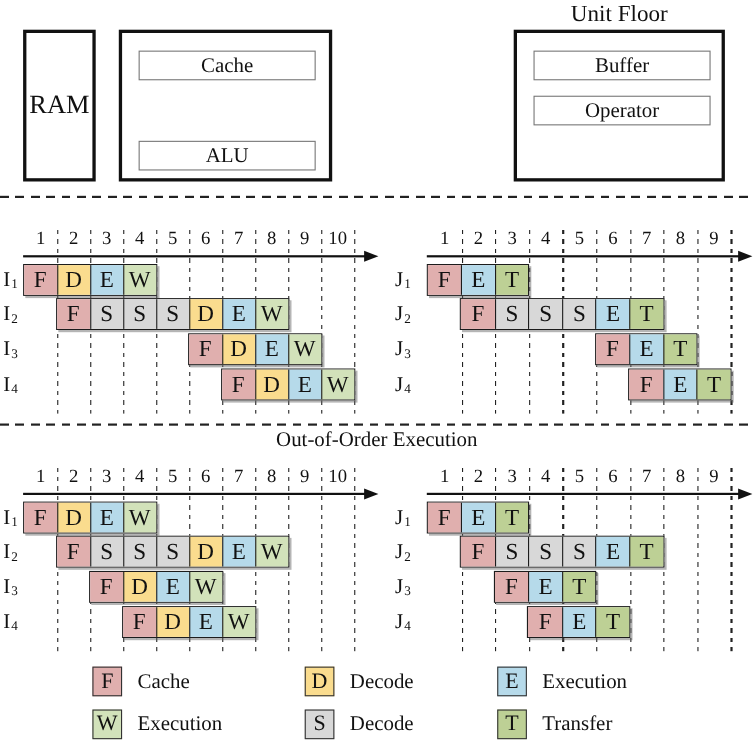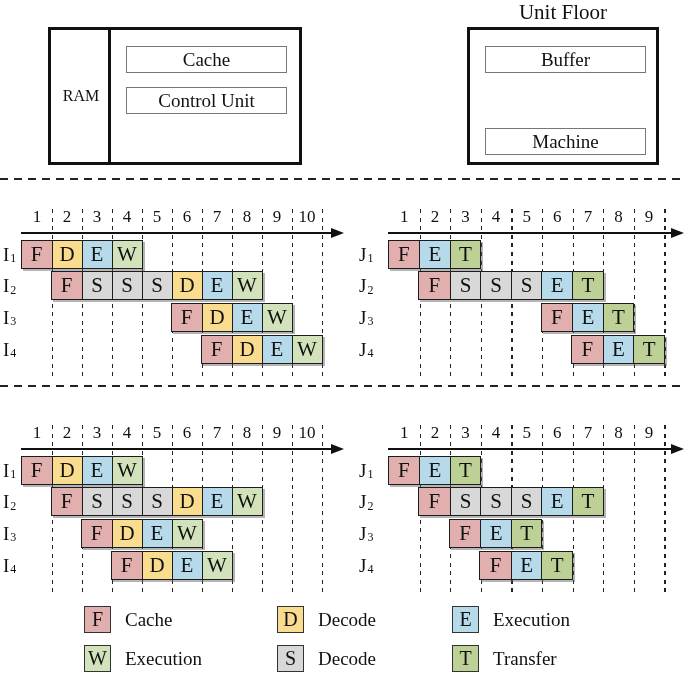--- a/index.html
+++ b/index.html
@@ -5,23 +5,22 @@
   html,body { margin:0; padding:0; background:#ffffff; }
   .canvas {
     position:relative; width:685px; height:674px; background:#ffffff;
     font-family:"Liberation Serif","DejaVu Serif",serif; color:#111;
     overflow:hidden;
   }
   
   .group-title { position:absolute; text-align:center; font-size:21px; }
   .big-box {
     position:absolute; border:3px solid #111; background:#fff;
-    display:flex; align-items:center; justify-content:center; font-size:16px;
+    display:flex; align-items:center; justify-content:center; font-size:24px;
     box-sizing:border-box;
-    margin-left:27px;
   }
   .outer-box { position:absolute; border:3px solid #111; background:#fff; box-sizing:border-box; }
   .component {
     position:absolute; left:15px; width:161px; height:27px;
     border:1px solid #777; display:flex; align-items:center; justify-content:center;
     font-size:19px; box-sizing:border-box; background:#fff;
   }
   
   .h-divider {
     position:absolute; left:0; width:685px; height:2px;
@@ -66,27 +65,27 @@
   .legend-label { margin-left:14px; font-size:19px; }
 </style>
 </head>
 <body>
 
 <div class="canvas">
 
   <div class="big-box" style="left:21px; top:27px; width:66px; height:138px;">RAM</div>
   <div class="outer-box" style="left:108px; top:27px; width:194px; height:138px;">
     <div class="component" style="top:16px;">Cache</div>
-    <div class="component" style="top:57px;">Control Unit</div>
+    <div class="component" style="top:98px;">ALU</div>
   </div>
 
   <div class="group-title" style="left:467px; top:0; width:192px;">Unit Floor</div>
   <div class="outer-box" style="left:467px; top:27px; width:192px; height:138px;">
     <div class="component" style="top:16px;">Buffer</div>
-    <div class="component" style="top:98px;">Machine</div>
+    <div class="component" style="top:57px;">Operator</div>
   </div>
 
   <div class="h-divider" style="top:178px;"></div>
   <div class="chart" style="left:0; top:205px; width:345px; height:175px;">
       <div class="tick-num" style="left: 22px;">1</div>
       <div class="tick-num" style="left: 52px;">2</div>
       <div class="tick-num" style="left: 82px;">3</div>
       <div class="tick-num" style="left: 112px;">4</div>
       <div class="tick-num" style="left: 142px;">5</div>
       <div class="tick-num" style="left: 172px;">6</div>
@@ -206,20 +205,21 @@
         <span class="rsub">4</span>
       </div>
       <div class="block" style="left: 229.1px; top: 129.6px;">
         <div class="cell" style="width: 30.6px; background: rgb(224, 175, 174);">F</div>
         <div class="cell" style="width: 30.6px; background: rgb(182, 218, 234);">E</div>
         <div class="cell" style="width: 30.6px; background: rgb(189, 208, 149);">T</div>
       </div>
     </div>
 
   <div class="h-divider" style="top:385px;"></div>
+  <div class="section-title" style="top:389px;">Out-of-Order Execution</div>
   <div class="chart" style="left:0; top:421px; width:345px; height:175px;">
       <div class="tick-num" style="left: 22px;">1</div>
       <div class="tick-num" style="left: 52px;">2</div>
       <div class="tick-num" style="left: 82px;">3</div>
       <div class="tick-num" style="left: 112px;">4</div>
       <div class="tick-num" style="left: 142px;">5</div>
       <div class="tick-num" style="left: 172px;">6</div>
       <div class="tick-num" style="left: 202px;">7</div>
       <div class="tick-num" style="left: 232px;">8</div>
       <div class="tick-num" style="left: 262px;">9</div>

